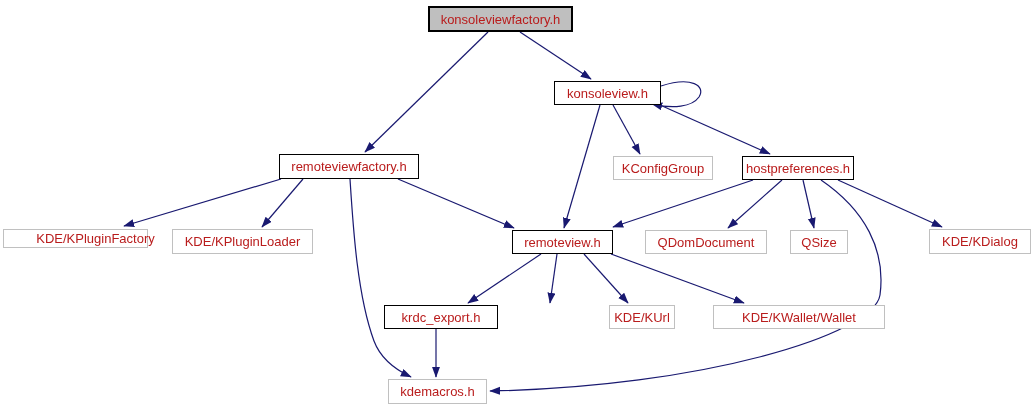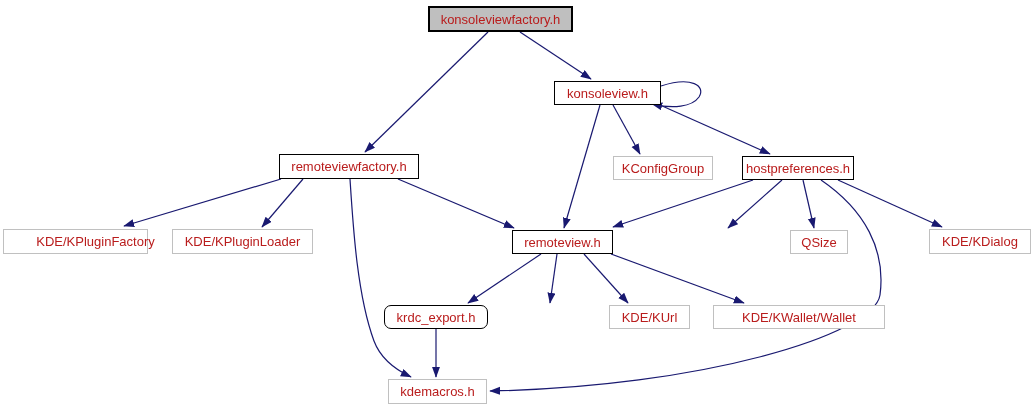--- a/index.html
+++ b/index.html
@@ -79,33 +79,34 @@
   <div class="node current" style="left:428px; top:6px; width:145px; height:26px;">konsoleviewfactory.h</div>
 
   <div class="node internal" style="left:554px; top:81px; width:107px; height:24px;">konsoleview.h</div>
 
   <div class="node internal" style="left:279px; top:154px; width:140px; height:25px;">remoteviewfactory.h</div>
 
   <div class="node external" style="left:593px; top:156px; width:100px; height:24px;margin-left:20px;">KConfigGroup</div>
 
   <div class="node internal" style="left:742px; top:156px; width:112px; height:24px;text-align:center;">hostpreferences.h</div>
 
-  <div class="node external" style="left:3px; top:229px; width:145px; height:25px;padding-left:40px;">KDE/KPluginFactory</div>
+  <div class="node external" style="left:3px; top:229px; width:145px; height:19px;padding-left:40px;">KDE/KPluginFactory</div>
 
   <div class="node external" style="left:172px; top:229px; width:141px; height:25px;">KDE/KPluginLoader</div>
 
   <div class="node internal" style="left:512px; top:230px; width:101px; height:24px;">remoteview.h</div>
 
+  <div class="node external" style="left:645px; top:230px; width:122px; height:24px;">QDomDocument</div>
 
   <div class="node external" style="left:790px; top:230px; width:58px; height:24px;">QSize</div>
 
   <div class="node external" style="left:929px; top:229px; width:102px; height:25px;">KDE/KDialog</div>
 
-  <div class="node internal" style="left:384px; top:305px; width:104px; height:24px;border-radius:7px;">krdc_export.h</div>
+  <div class="node internal" style="left:384px; top:305px; width:114px; height:24px;">krdc_export.h</div>
 
 
-  <div class="node external" style="left:609px; top:305px; width:81px; height:24px;">KDE/KUrl</div>
+  <div class="node external" style="left:609px; top:305px; width:66px; height:24px;">KDE/KUrl</div>
 
   <div class="node external" style="left:713px; top:305px; width:172px; height:24px;">KDE/KWallet/Wallet</div>
 
   <div class="node external" style="left:388px; top:379px; width:99px; height:25px;">kdemacros.h</div>
 
 </div>
 
 </body></html>

